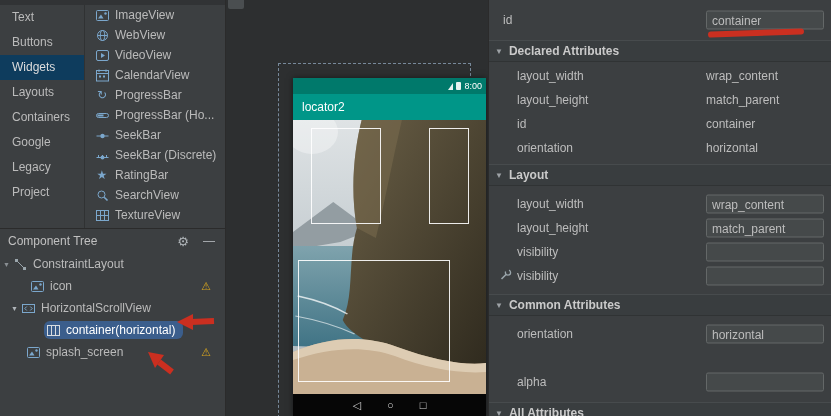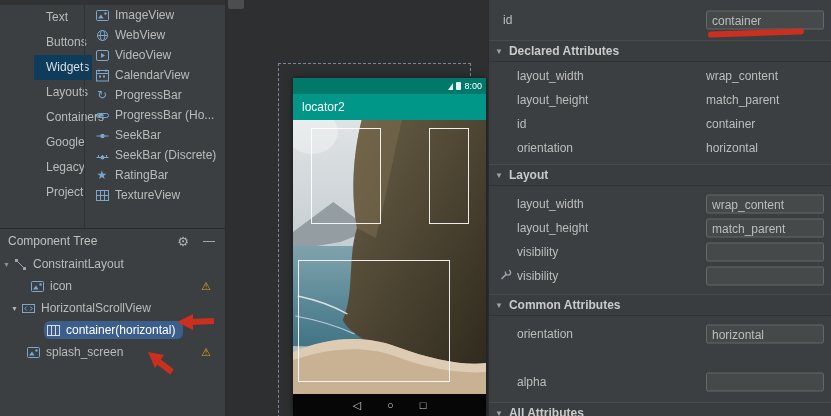--- a/index.html
+++ b/index.html
@@ -4,21 +4,21 @@
 <style>
   * { box-sizing: border-box; margin: 0; padding: 0; }
   html,body { background:#2b2b2b; }
   .app {
     position: relative; width: 831px; height: 416px; overflow: hidden;
     background: #3c3f41; color: #bbbbbb;
     font-family: "Liberation Sans", "DejaVu Sans", sans-serif; font-size: 12px;
   }
   
   .top-strip { position:absolute; left:0; top:0; width:225px; height:5px; background:#313335; }
-  .cats { position:absolute; left:8px; top:5px; width:84px; height:223px;padding-left:26px; }
+  .cats { position:absolute; left:0; top:5px; width:84px; height:223px; }
   .cat { height:25px; line-height:25px; padding-left:12px; cursor:default; white-space:nowrap; }
   .cat.sel { background:#0e3c5d; color:#dddddd; }
   .widgets { position:absolute; left:84px; top:5px; width:141px; height:223px; border-left:1px solid #303233; }
   .witem { height:20px; display:flex; align-items:center; padding-left:10px; white-space:nowrap; overflow:hidden; }
   .wscroll { position:absolute; left:220px; top:0; width:3px; height:82px; background:#5a5e60; border-radius:2px; }
   .ic { display:inline-flex; width:14px; height:13px; margin-right:6px; align-items:center; justify-content:center; flex:none; }
   .glyph { font-size:12px; line-height:1; color:#7ba7cc; }
   
   .tree-panel { position:absolute; left:0; top:228px; width:225px; height:188px; background:#3c3f41; border-top:1px solid #2b2b2b; }
   .tree-header { height:24px; display:flex; align-items:center; padding:0 10px 0 8px; }
@@ -164,20 +164,29 @@
         </span>
       <span>SeekBar (Discrete)</span>
     </div>
     <div class="witem">
       <span class="ic glyph">★</span>
       <span>RatingBar</span>
     </div>
     <div class="witem">
       <span class="ic">
           <svg width="13" height="13" viewBox="0 0 13 13">
+            <circle cx="5.5" cy="5.5" r="3.5" fill="none" stroke="#7ba7cc"></circle>
+            <line x1="8.2" y1="8.2" x2="11.5" y2="11.5" stroke="#7ba7cc" stroke-width="1.6"></line>
+          </svg>
+        </span>
+      <span>SearchView</span>
+    </div>
+    <div class="witem">
+      <span class="ic">
+          <svg width="13" height="13" viewBox="0 0 13 13">
             <rect x="0.5" y="1.5" width="12" height="10" fill="none" stroke="#7ba7cc"></rect>
             <line x1="4.5" y1="1.5" x2="4.5" y2="11.5" stroke="#7ba7cc"></line>
             <line x1="8.5" y1="1.5" x2="8.5" y2="11.5" stroke="#7ba7cc"></line>
             <line x1="0.5" y1="6.5" x2="12.5" y2="6.5" stroke="#7ba7cc"></line>
           </svg>
         </span>
       <span>TextureView</span>
     </div>
     <div class="wscroll"></div>
   </div>

